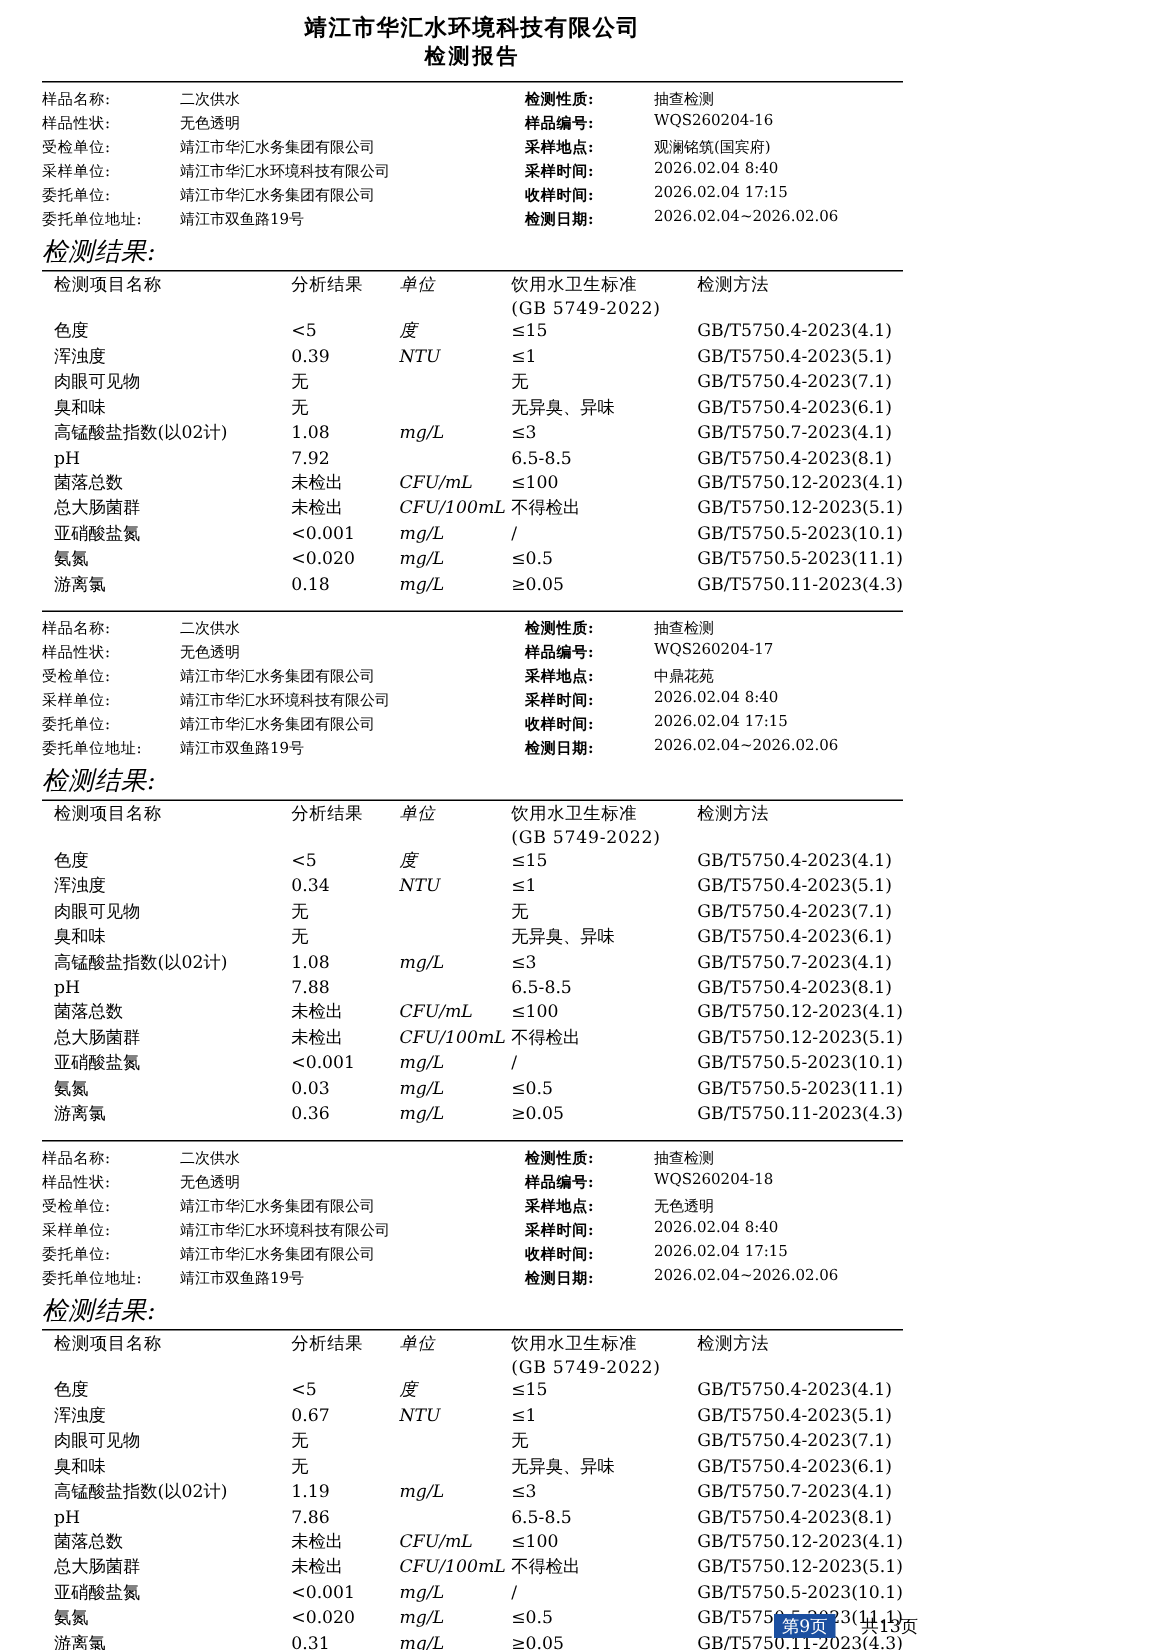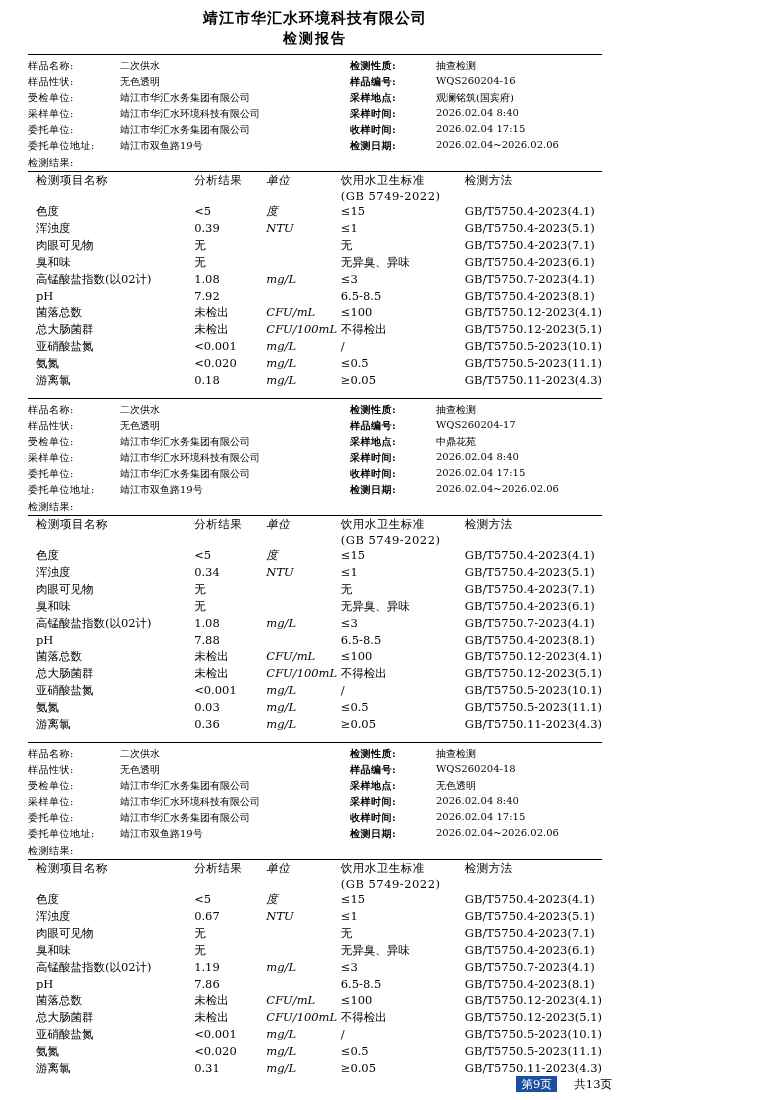--- a/index.html
+++ b/index.html
@@ -66,24 +66,25 @@
   }
   td.lbl2 {
     width: 86px;
     letter-spacing: 0.5px;
     font-weight: bold;
   }
   td.val2 {
     padding-left: 4px;
   }
   .result-label {
-    font-size: 10px;
+    font-size: 17px;
     font-family: "DejaVu Serif", "Liberation Serif", serif;
     padding: 2px 0 1px 0;
     letter-spacing: 0.5px;
+    font-style: italic;
   }
   table.results {
     width: 100%;
     border-collapse: collapse;
     font-size: 11.5px;
     font-family: "DejaVu Serif", "Liberation Serif", serif;
   }
   table.results td, table.results th {
     padding: 1px 0;
     text-align: left;

